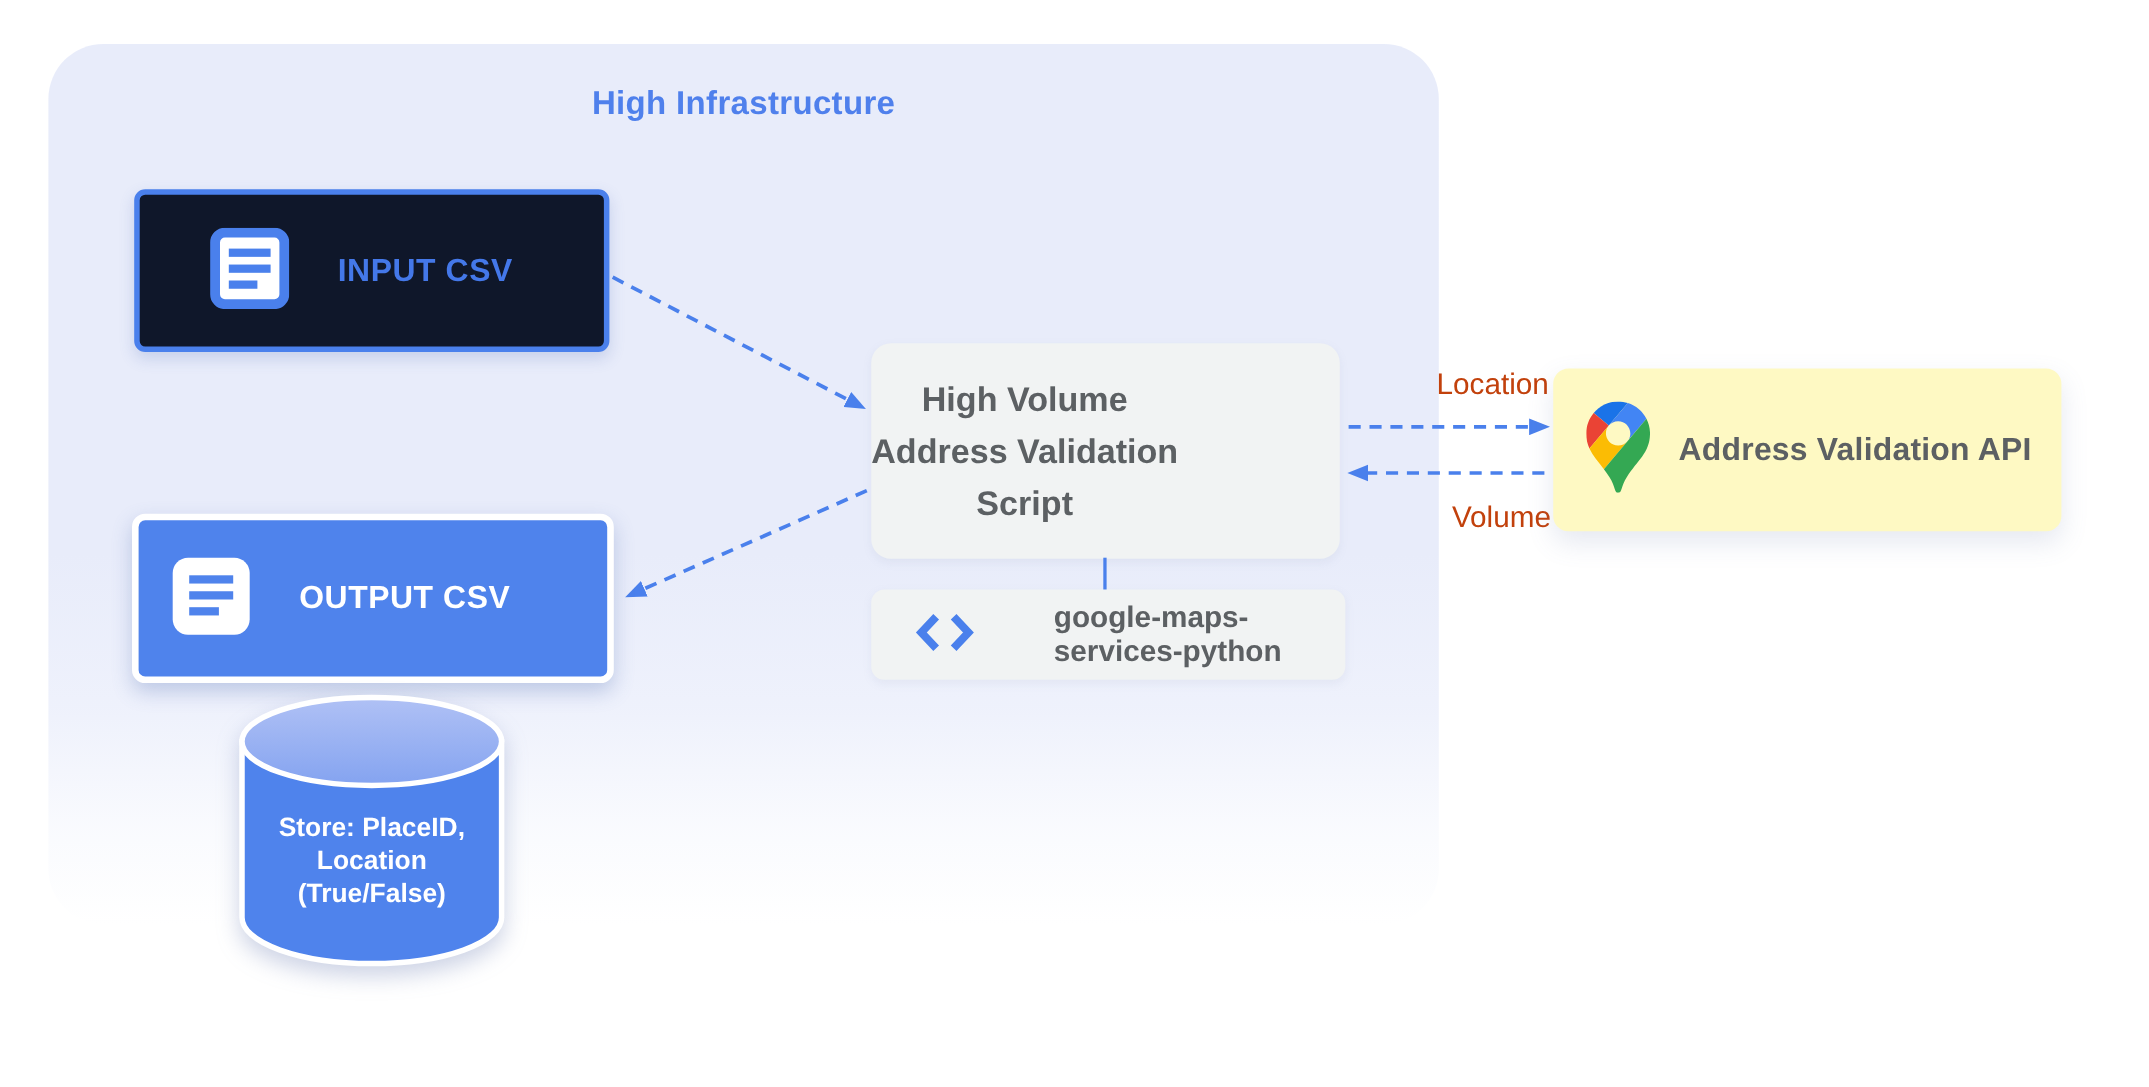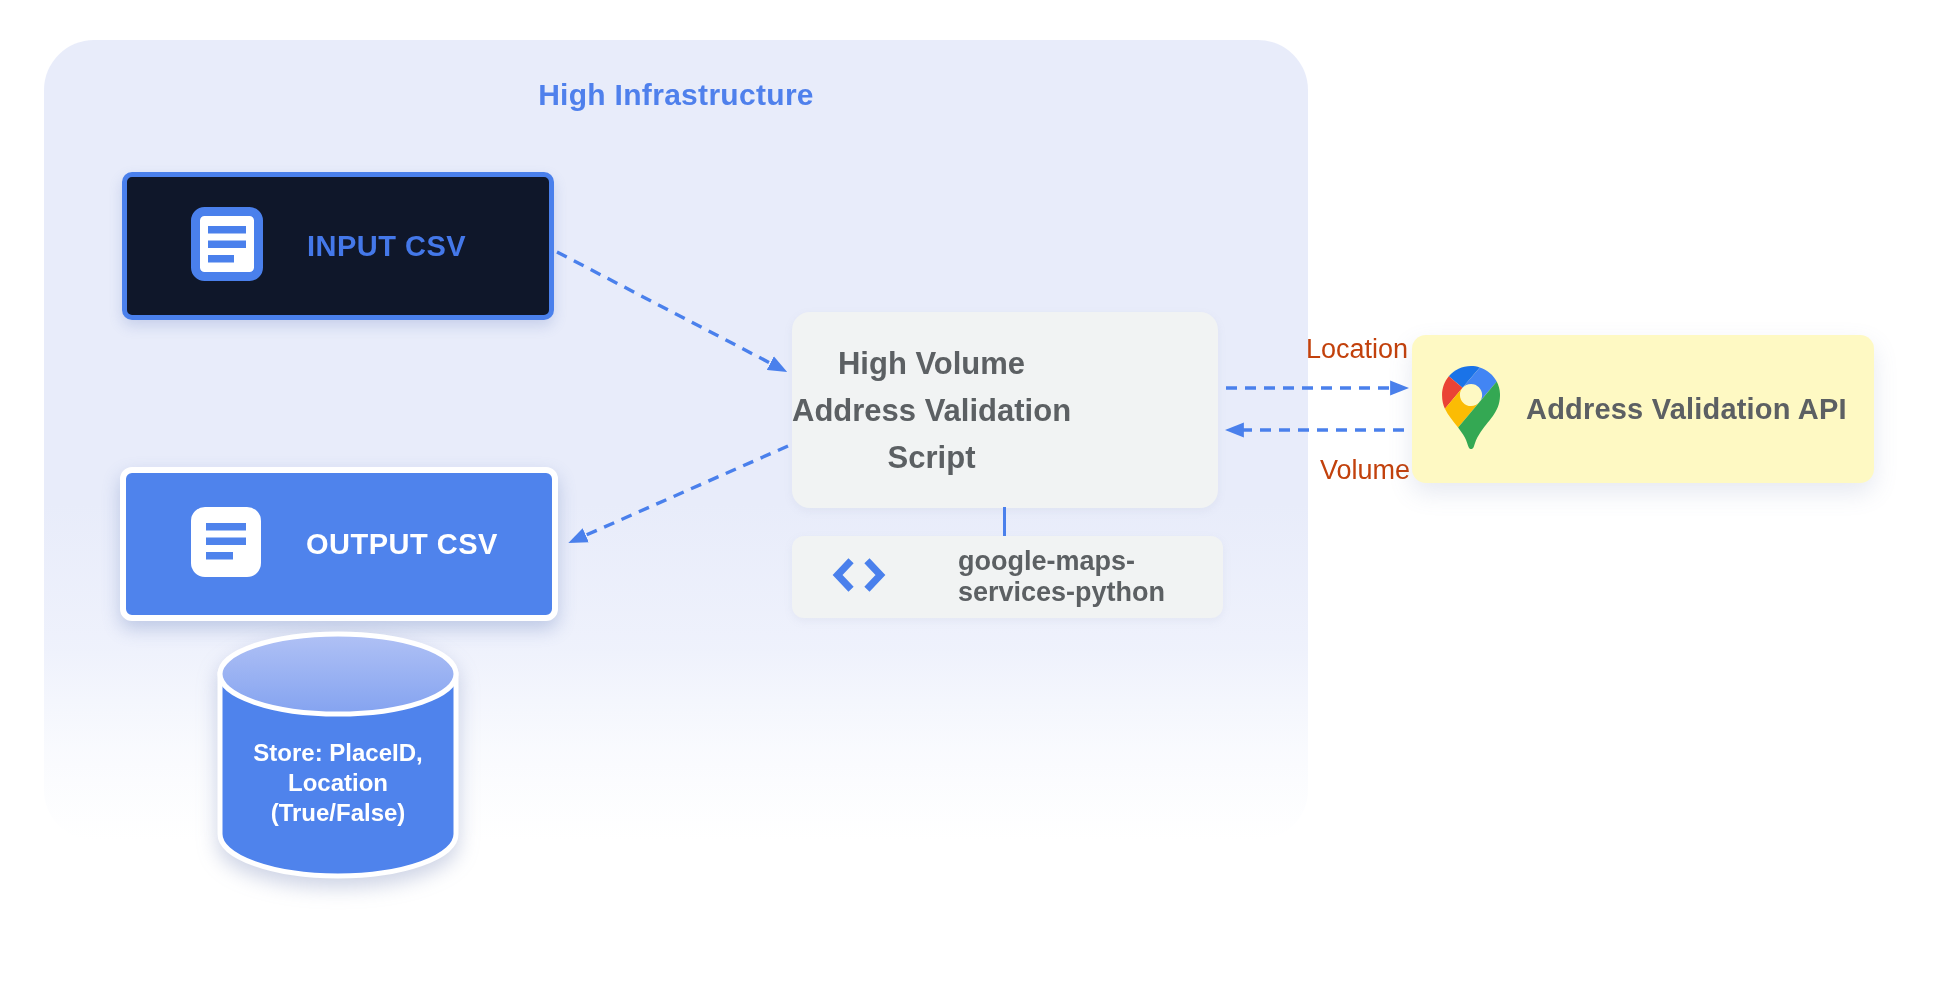--- a/index.html
+++ b/index.html
@@ -25,21 +25,21 @@
     background:#0f172a; border:5px solid #4a80ec; border-radius:10px;
     box-shadow:0 6px 14px rgba(70,100,180,0.20);
     padding-left:64px; gap:44px;
   }
   .input-box .label { font-size:29px; font-weight:700; color:#4478e9; letter-spacing:0.5px; }
 
   .output-box {
     left:120px; top:467px; width:438px; height:154px;
     background:#4f83ec; border:6px solid #ffffff; border-radius:12px;
     box-shadow:0 8px 18px rgba(80,110,180,0.30);
-    padding-left:64px; gap:44px;
+    padding-left:30px; gap:44px;
   }
   .output-box .label { font-size:29px; font-weight:700; color:#ffffff; letter-spacing:0.5px; }
 
   .script-box {
     left:792px; top:312px; width:426px; height:196px;
     background:#f1f3f3; border-radius:18px;
     box-shadow:0 3px 8px rgba(140,150,180,0.10);
     text-align:center;
   }
   .script-box .multiline { font-size:31px; font-weight:700; color:#5c6063; line-height:47px; }

